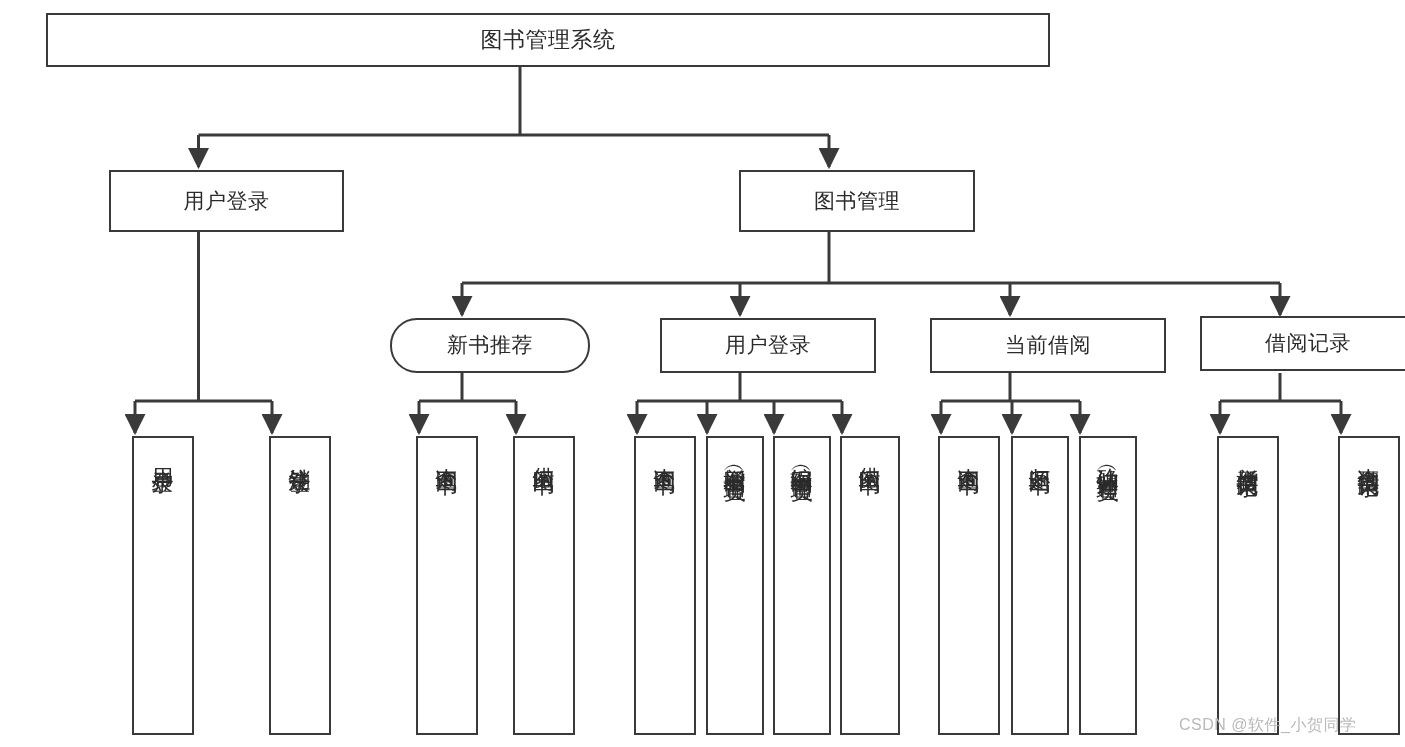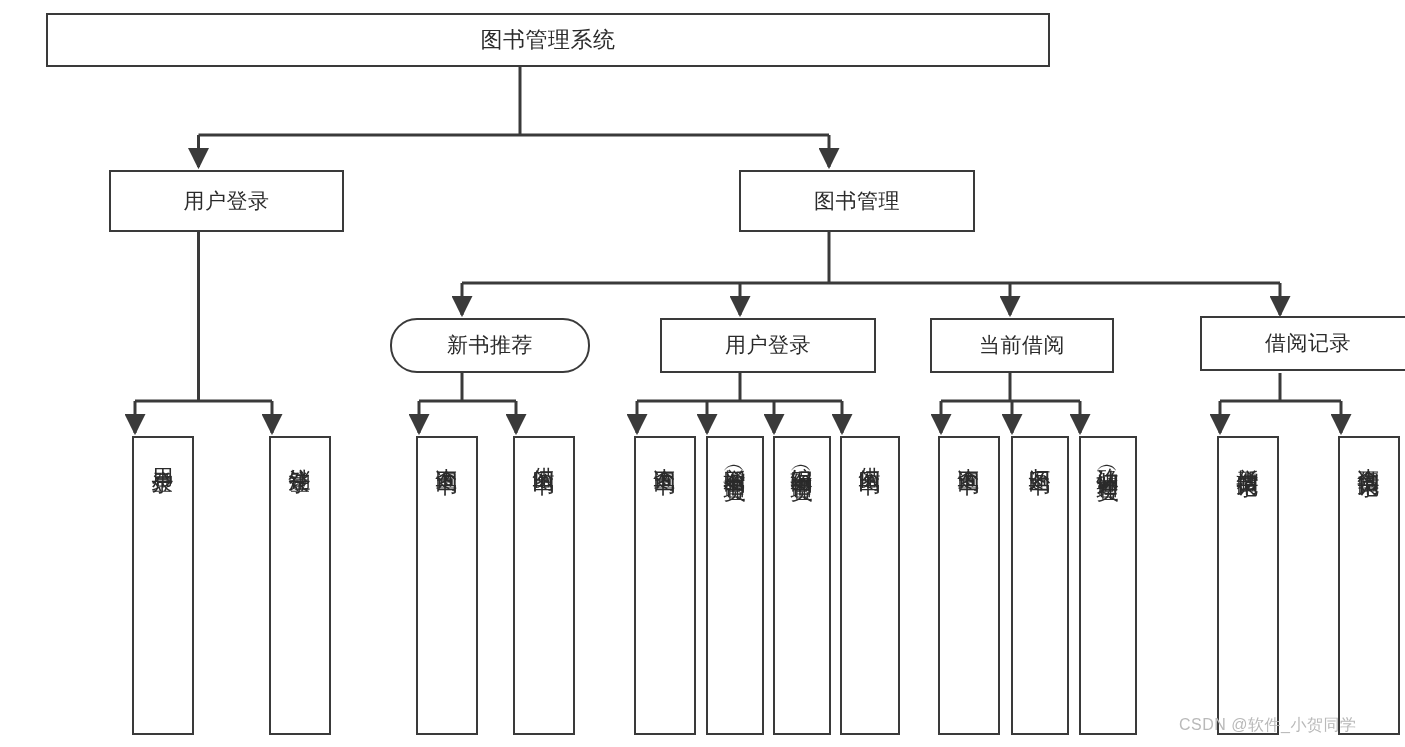--- a/index.html
+++ b/index.html
@@ -131,21 +131,21 @@
       </div>
       <div class="node horiz" style="left: 711px; top: 170px; width: 236px; height: 62px;">
         <span class="label">图书管理</span>
       </div>
       <div class="node horiz" style="left: 362px; top: 318px; width: 200px; height: 55px; border-radius: 27px;">
         <span class="label">新书推荐</span>
       </div>
       <div class="node horiz" style="left: 632px; top: 318px; width: 216px; height: 55px;">
         <span class="label">用户登录</span>
       </div>
-      <div class="node horiz" style="left: 902px; top: 318px; width: 184px; height: 55px;">
+      <div class="node horiz" style="left: 902px; top: 318px; width: 236px; height: 55px;">
         <span class="label">当前借阅</span>
       </div>
       <div class="node horiz" style="left: 1172px; top: 316px; width: 216px; height: 55px;">
         <span class="label">借阅记录</span>
       </div>
       <div class="node vert" style="left: 104px; top: 436px; width: 62px; height: 299px;">
         <span class="label">用户登录</span>
       </div>
       <div class="node vert" style="left: 241px; top: 436px; width: 62px; height: 299px;">
         <span class="label">注销登录</span>

